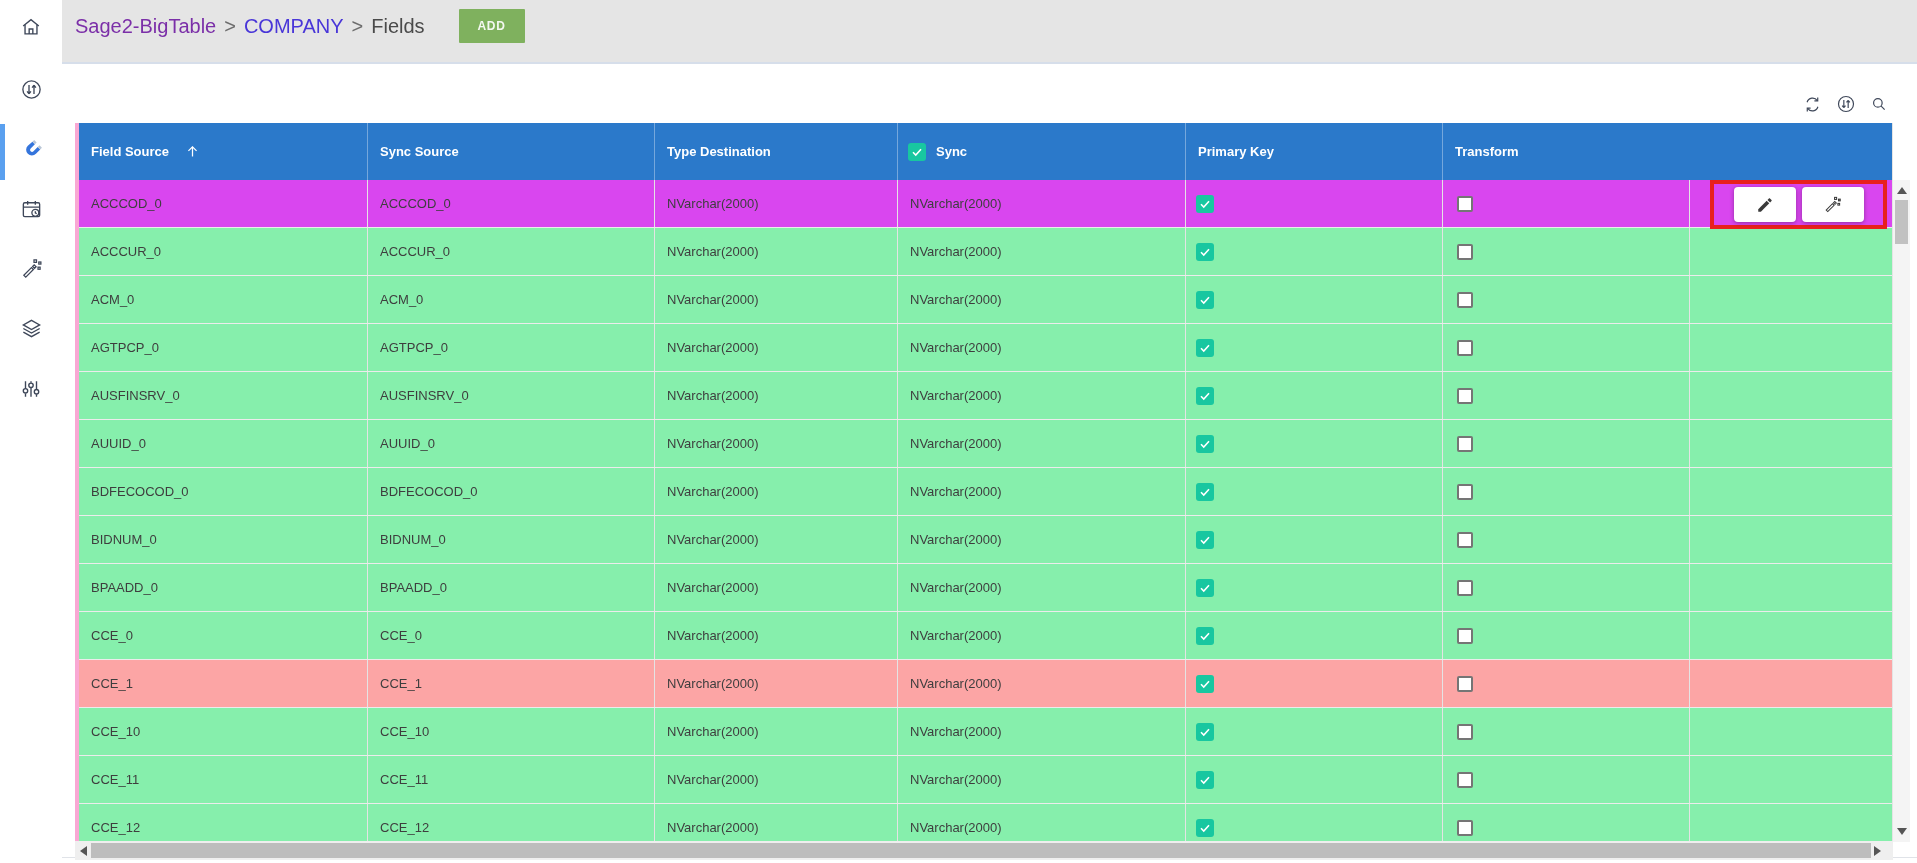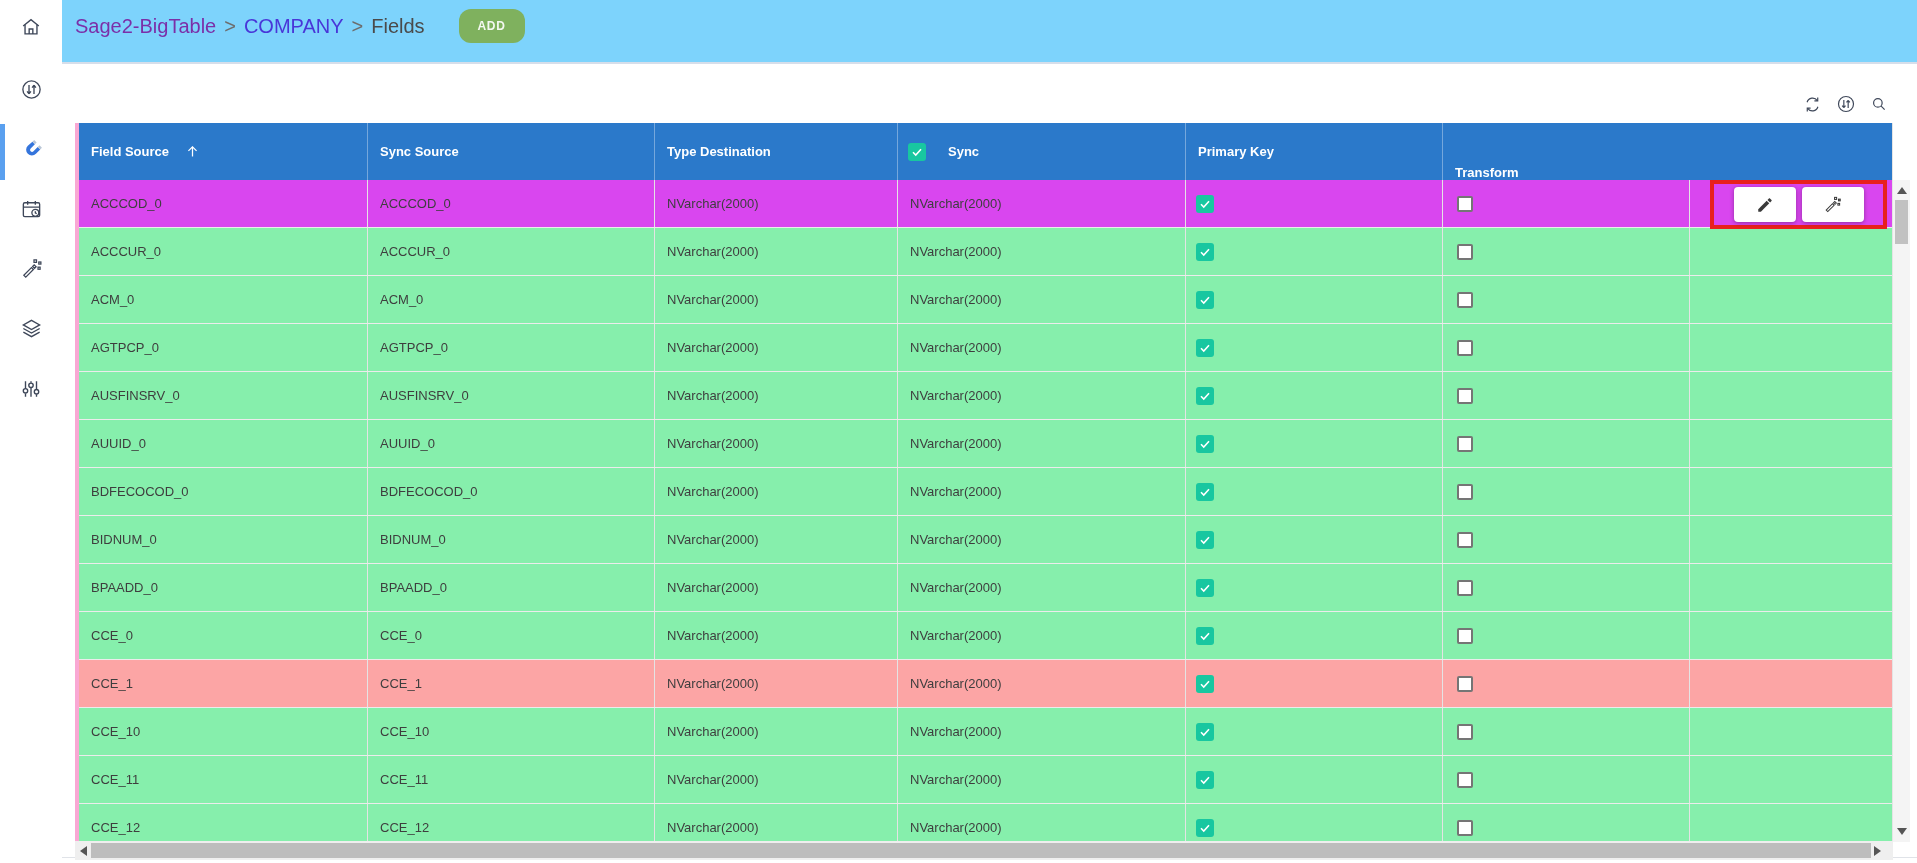--- a/index.html
+++ b/index.html
@@ -9,26 +9,26 @@
     --blue:#2b79ca; --teal:#18c7a0; --green:#7fb15e; --red:#e8201d; --accent:#5aa0ef;
     --ink:#3e3e3e; --icon:#3e4759; }
 
   
   .sidebar { position:absolute; left:0; top:0; width:62px; height:863px; background:#fff; z-index:5; }
   .active-bar { position:absolute; left:0; top:124px; width:5px; height:56px; background:var(--accent); }
   .nav-item { position:absolute; left:0; width:62px; height:38px; display:flex; align-items:center; justify-content:center; cursor:pointer; }
   .nav-item svg { display:block; }
 
   
-  .topbar { position:absolute; left:62px; top:0; width:1855px; height:62px; background:#7dd3fc;
+  .topbar { position:absolute; left:62px; top:0; width:1855px; height:62px; background:#e5e5e5;
     display:flex; align-items:center; padding-left:13px; }
   .breadcrumb { display:flex; align-items:center; gap:8px; font-size:20px; color:#4a4a4a; margin-top:-10px; }
   .bc-sep { color:#6d6d6d; }
   .add-btn { margin-left:34px; margin-top:-10px; width:66px; height:34px; background:var(--green);
-    border:none; border-radius:12px; color:#f4f8f1; font-size:12px; font-weight:700;
+    border:none; border-radius:1px; color:#f4f8f1; font-size:12px; font-weight:700;
     letter-spacing:.8px; font-family:"Liberation Sans",sans-serif; cursor:pointer; }
 
   
   .card { position:absolute; left:62px; top:62px; width:1855px; height:796px; background:#fff;
     border-top:2px solid #d6deea; border-bottom:1px solid #e0e3e8; }
 
   .search-box { position:absolute; left:31px; top:12px; width:272px; height:40px;
     background:#f8f9fb; border:1px solid #d9dde3; display:flex; align-items:center; }
   .search-box input { flex:1; border:none; outline:none; background:transparent; padding-left:14px;
     font-size:13px; color:#333; font-family:"Liberation Sans",sans-serif; }
@@ -38,23 +38,23 @@
   .toolbar-icons { position:absolute; right:29px; top:30px; display:flex; gap:14px; align-items:center; }
   .toolbar-icons span { display:flex; cursor:pointer; }
 
   
   .table { position:absolute; left:13px; top:59px; width:1818px;
     border-left:4px solid #f9a8d4; border-right:1px solid #e4e4e4; }
   .thead { display:grid; grid-template-columns:289px 287px 243px 288px 257px 247px auto;
     height:57px; background:var(--blue); }
   .th { display:flex; align-items:center; padding-left:12px; color:#fff; font-size:13px;
     font-weight:700; border-right:1px solid rgba(255,255,255,.35); }
-  .th:last-child { border-right:none;align-items:flex-end; }
+  .th:last-child { border-right:none; }
   .th .sort { margin-left:16px; display:flex; }
-  .th.c-sync { gap:22px; padding-left:10px; }
+  .th.c-sync { gap:10px; padding-left:10px; }
 
   .tbody { background:#fff; }
   .tr { display:grid; grid-template-columns:289px 287px 243px 288px 257px 247px auto;
     height:48px; background:#86efac; border-bottom:1px solid #ececec; cursor:pointer; }
   .tr.first { background:#d946ef; }
   .tr.sel { background:#fca5a5; }
   .td { display:flex; align-items:center; padding-left:12px; font-size:13px; color:var(--ink);
     border-right:1px solid #e4e4e4; overflow:hidden; }
   .td:last-child { border-right:none; }
   .td.c-sync { padding-left:10px; }

